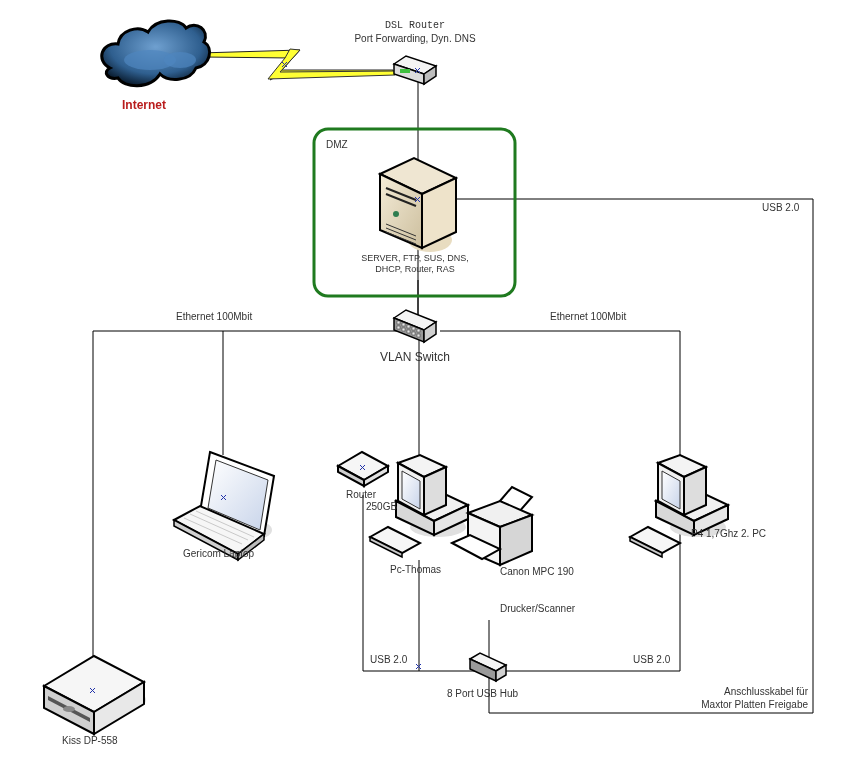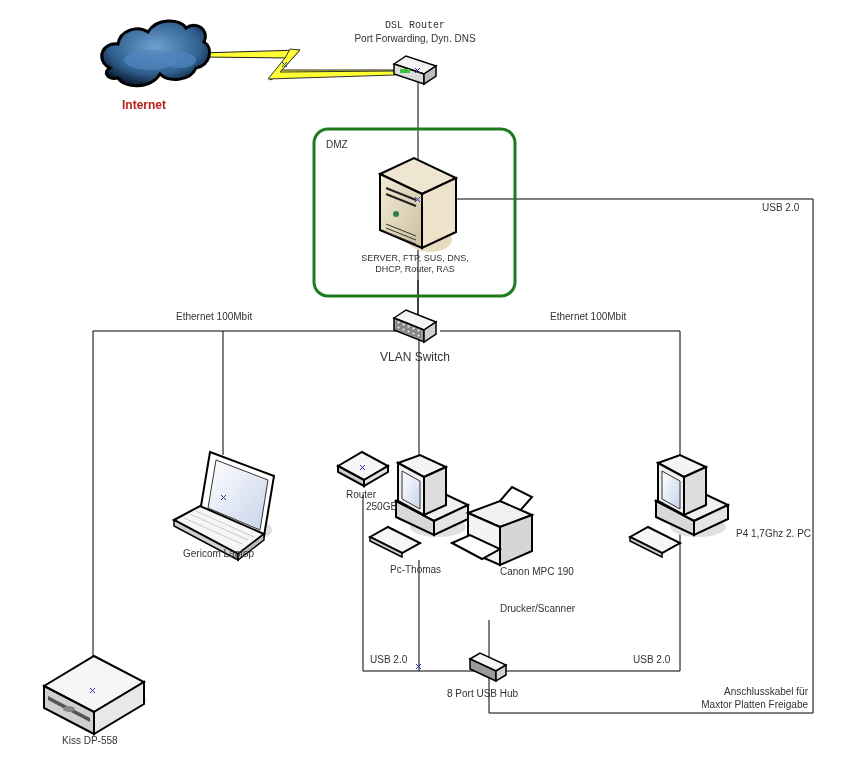--- a/index.html
+++ b/index.html
@@ -198,21 +198,21 @@
 <div class="lbl" style="left:183px;top:548px;">Gericom Laptop</div>
 
 <div class="lbl" style="left:346px;top:489px;">Router</div>
 <div class="lbl" style="left:346px;top:501px;margin-left:20px;">250GB</div>
 
 <div class="lbl" style="left:390px;top:564px;">Pc-Thomas</div>
 
 <div class="lbl left" style="left:500px;top:566px;">Canon MPC 190</div>
 <div class="lbl left" style="left:500px;top:580px;margin-top:23px;">Drucker/Scanner</div>
 
-<div class="lbl left" style="left:691px;top:528px;margin-left:45px;">P4 1,7Ghz 2. PC</div>
+<div class="lbl left" style="left:691px;top:528px;">P4 1,7Ghz 2. PC</div>
 
 <div class="lbl" style="left:370px;top:654px;">USB 2.0</div>
 <div class="lbl" style="left:633px;top:654px;">USB 2.0</div>
 
 <div class="lbl" style="left:447px;top:688px;">8 Port USB Hub</div>
 
 <div class="lbl right" style="left:680px;top:686px;width:128px;">Anschlusskabel für</div>
 <div class="lbl right" style="left:660px;top:699px;width:148px;">Maxtor Platten Freigabe</div>
 
 <div class="lbl" style="left:62px;top:735px;">Kiss DP-558</div>

